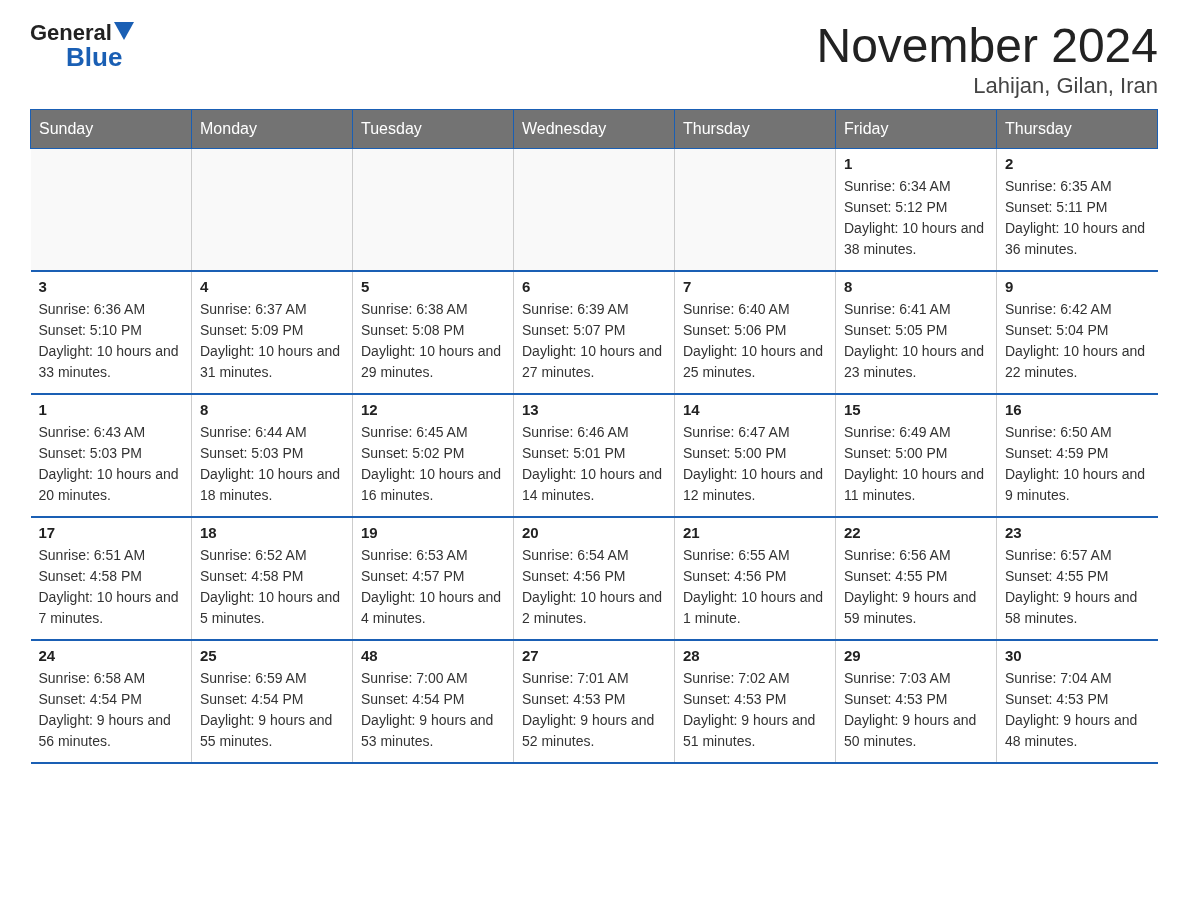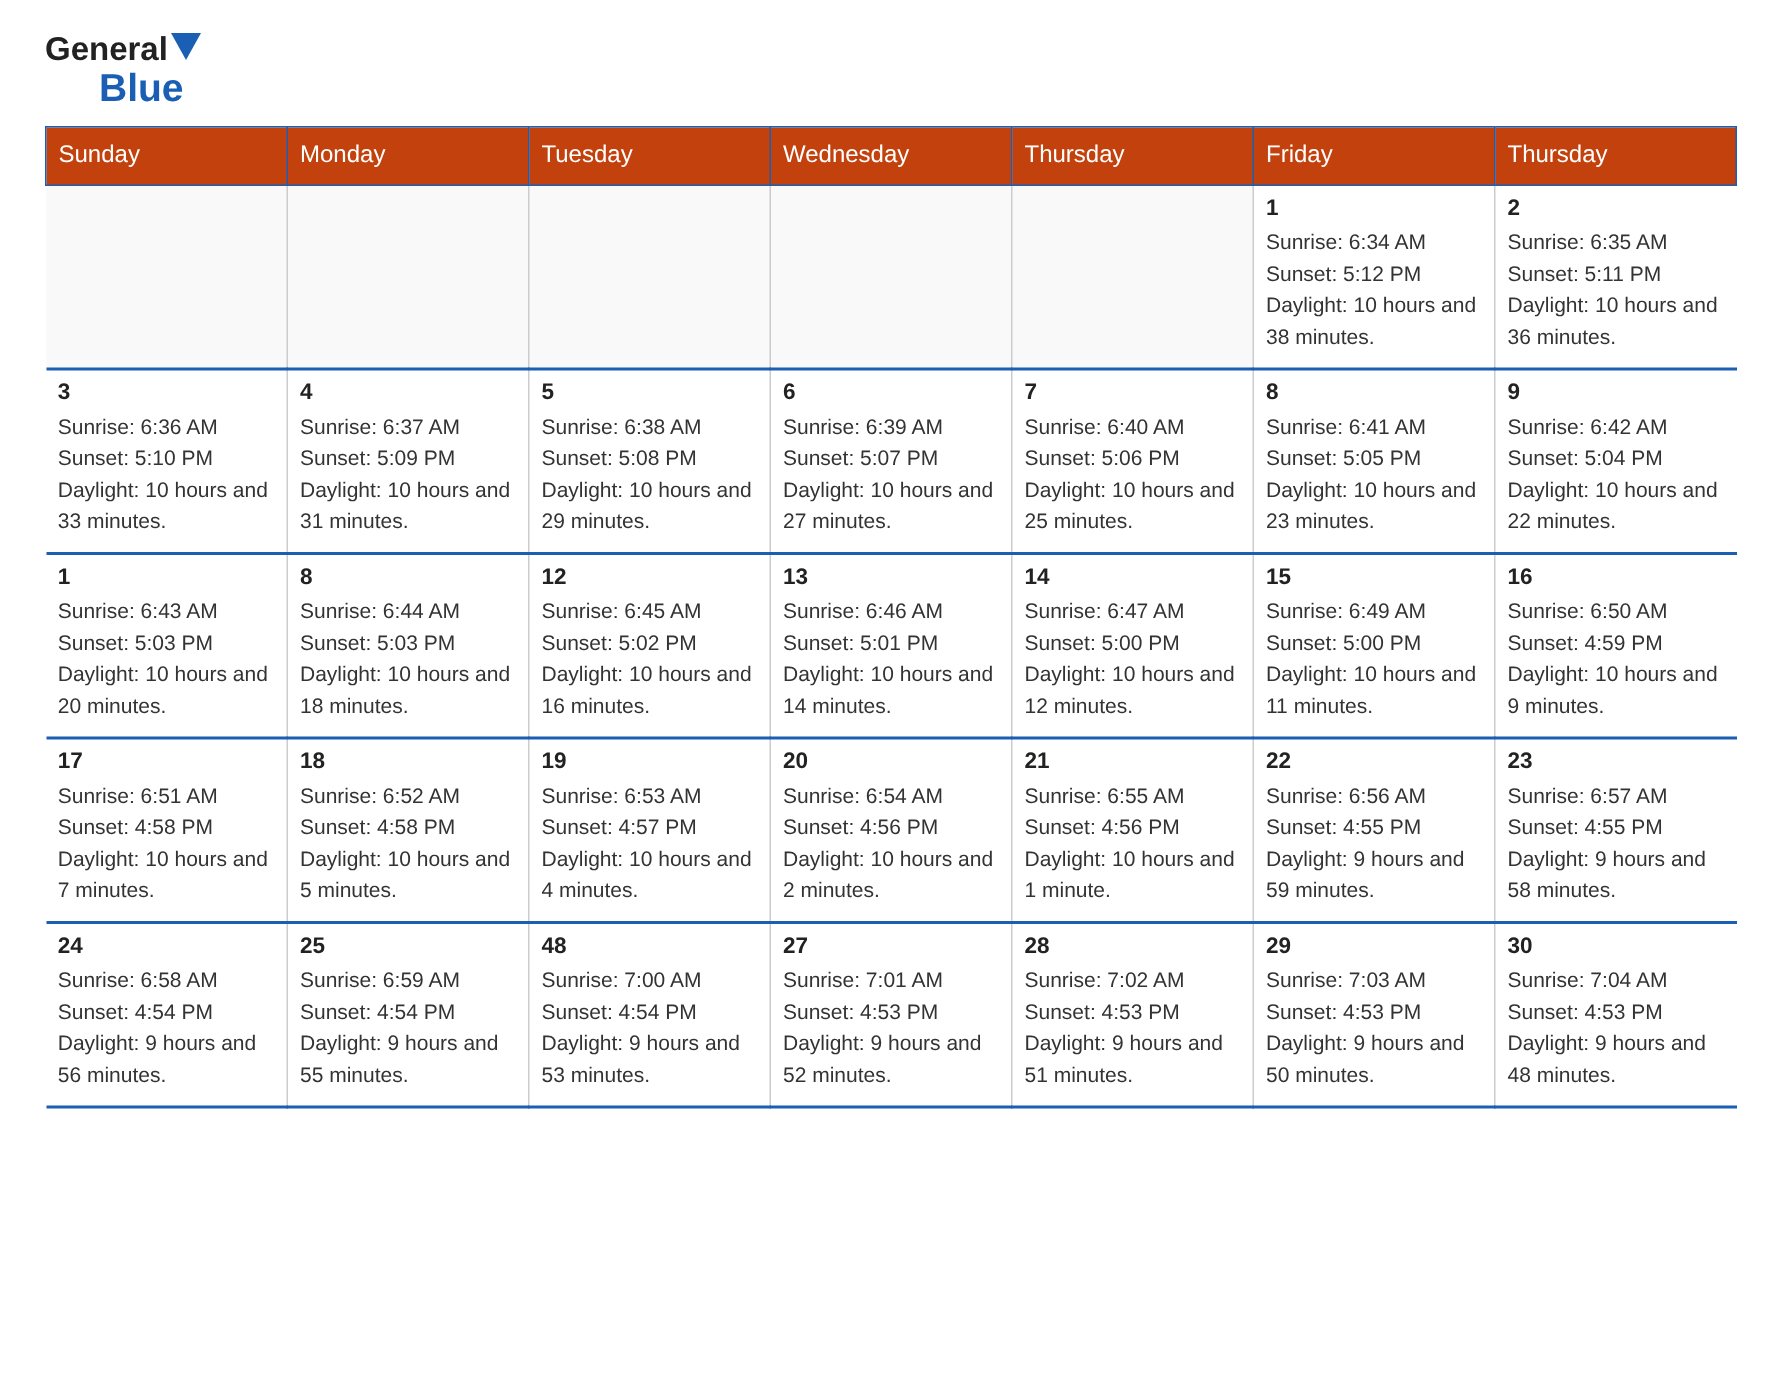--- a/index.html
+++ b/index.html
@@ -46,21 +46,21 @@
       font-size: 22px;
       font-weight: normal;
       color: #444;
     }
     table {
       width: 100%;
       border-collapse: collapse;
       margin-top: 8px;
     }
     thead tr th {
-      background-color: #c2410c;
+      background-color: #737373;
       color: #fff;
       font-size: 16px;
       font-weight: normal;
       padding: 10px 8px;
       text-align: left;
       border: 1px solid #1a5fb4;
     }
     tbody tr {
       border-bottom: 2px solid #1a5fb4;
     }
@@ -90,29 +90,33 @@
     }
     .empty-cell {
       background: #f9f9f9;
     }
   </style>
 </head>
 <body>
 
 <div class="header">
   <div class="logo">
-    <div style="display:flex;align-items:flex-start;">
+    <div style="display:flex;align-items:center;">
       <span class="logo-text">General</span>
       <span style="display:inline-block;margin-left:2px;margin-top:2px;">
         <svg width="20" height="20" viewBox="0 0 20 20">
           <polygon points="0,0 20,0 10,18" fill="#1a5fb4"></polygon>
         </svg>
       </span>
     </div>
     <div class="logo-blue">Blue</div>
+  </div>
+  <div class="title-block">
+    <h1>November 2024</h1>
+    <h2>Lahijan, Gilan, Iran</h2>
   </div>
 </div>
 
 <table>
   <thead>
     <tr>
     <th>Sunday</th>
         <th>Monday</th>
         <th>Tuesday</th>
         <th>Wednesday</th>

